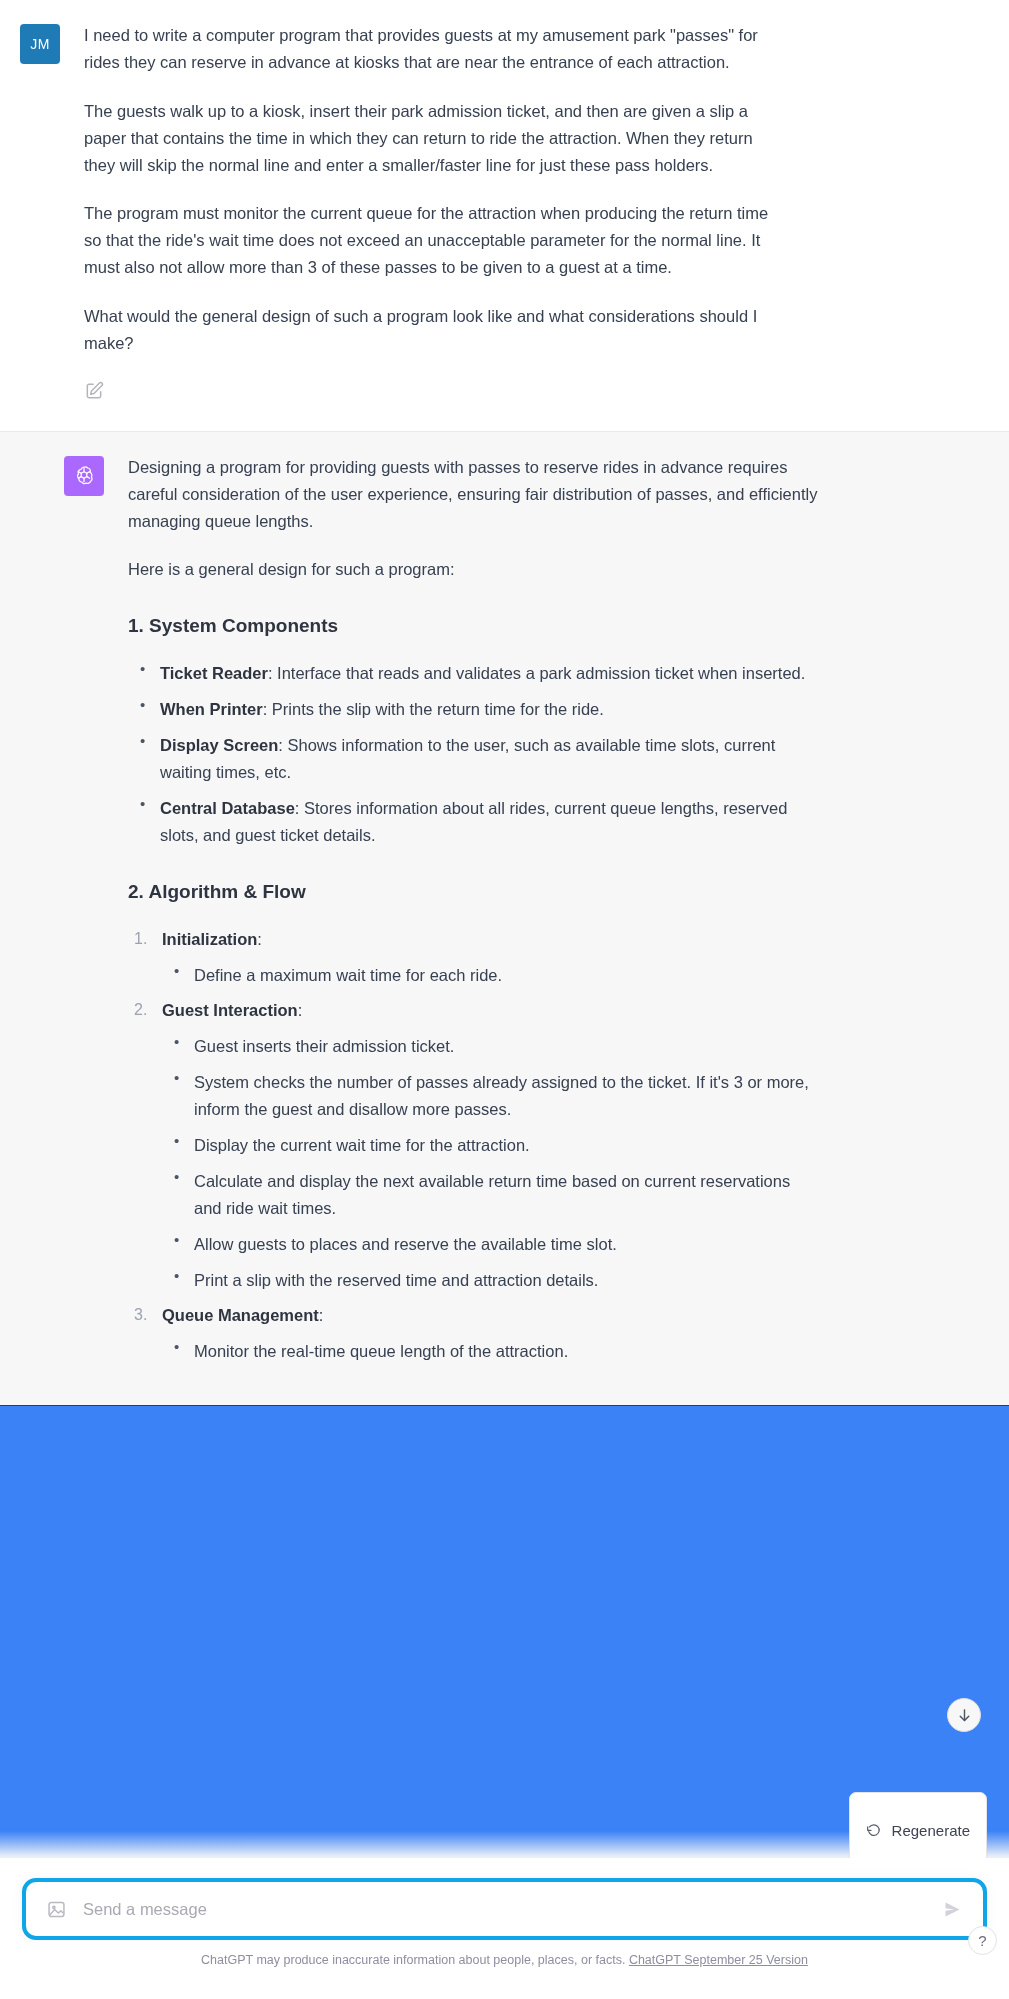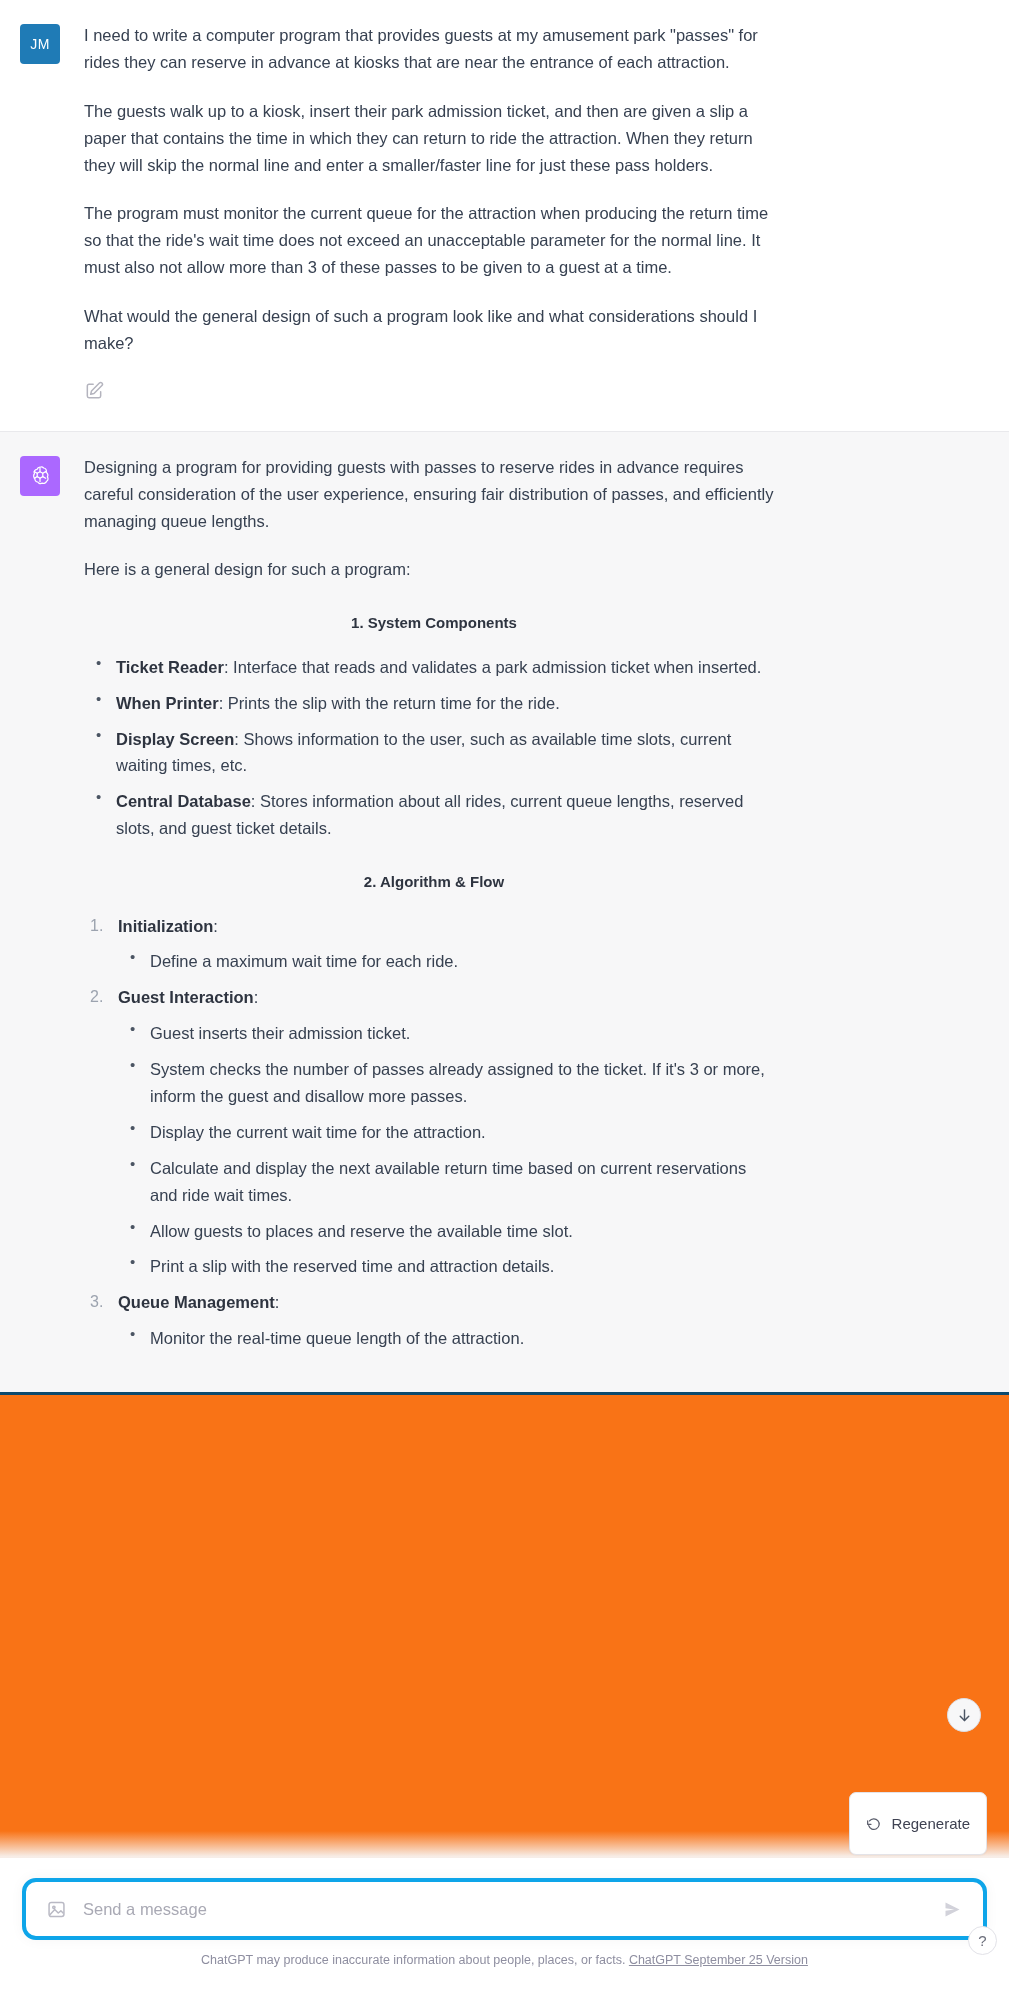--- a/index.html
+++ b/index.html
@@ -9,34 +9,35 @@
     width: 1009px; height: 1999px;
     overflow: hidden;
     background: #ffffff;
     font-family: "Liberation Sans", sans-serif;
   }
   #app {
     position: relative;
     width: 1009px;
     height: 1999px;
     overflow: hidden;
-    background: #f97316;
+    background: #3b82f6;
   }
 
   
   .msg {
     width: 100%;
     display: flex;
     padding: 22px 0 22px 0;
   }
   .msg-user { background: #ffffff; }
   .msg-assistant {
     background: #f7f7f8;
     border-top: 1px solid #e9e9ec;
-    border-bottom: 3px solid #0c4a6e;
+    border-bottom: 1px solid #0c4a6e;
+    padding-left: 44px;
   }
   .msg-inner {
     display: flex;
     width: 100%;
     padding: 0 24px 0 20px;
     gap: 24px;
   }
   .avatar {
     flex: 0 0 auto;
     width: 40px; height: 40px;
@@ -71,23 +72,22 @@
     display: inline-block;
     color: #b4b4be;
     cursor: pointer;
   }
   .edit-btn svg { display:block; }
 
   
   .h-strong {
     font-weight: 700;
     color: #2e3440;
-    font-size: 15px;
+    font-size: 19px;
     margin: 28px 0 18px 0;
-    text-align: center;
   }
   ul.bul, ol.num { margin: 0 8px 18px 0; padding-left: 30px; }
   ul.bul { list-style: none; }
   ul.bul > li {
     position: relative;
     margin-bottom: 9px;
     padding-left: 2px;
   }
   ul.bul > li::before {
     content: "•";
@@ -142,26 +142,26 @@
     z-index: 6;
   }
   .scroll-down svg { display:block; }
 
   
   .regen {
     position: absolute;
     right: 22px;
     top: 1792px;
     display: inline-flex;
-    align-items: center;
+    align-items: flex-start;
     gap: 10px;
     background: #ffffff;
     border: 1px solid #e3e3e8;
     border-radius: 7px;
-    padding: 22px 16px;
+    padding: 29px 16px;
     font-size: 15px;
     color: #3f4252;
     cursor: pointer;
     z-index: 6;
     box-shadow: 0 1px 2px rgba(0,0,0,0.04);
   }
   .regen svg { display:block; color:#5a5d6b; }
 
   
   .composer-wrap {

